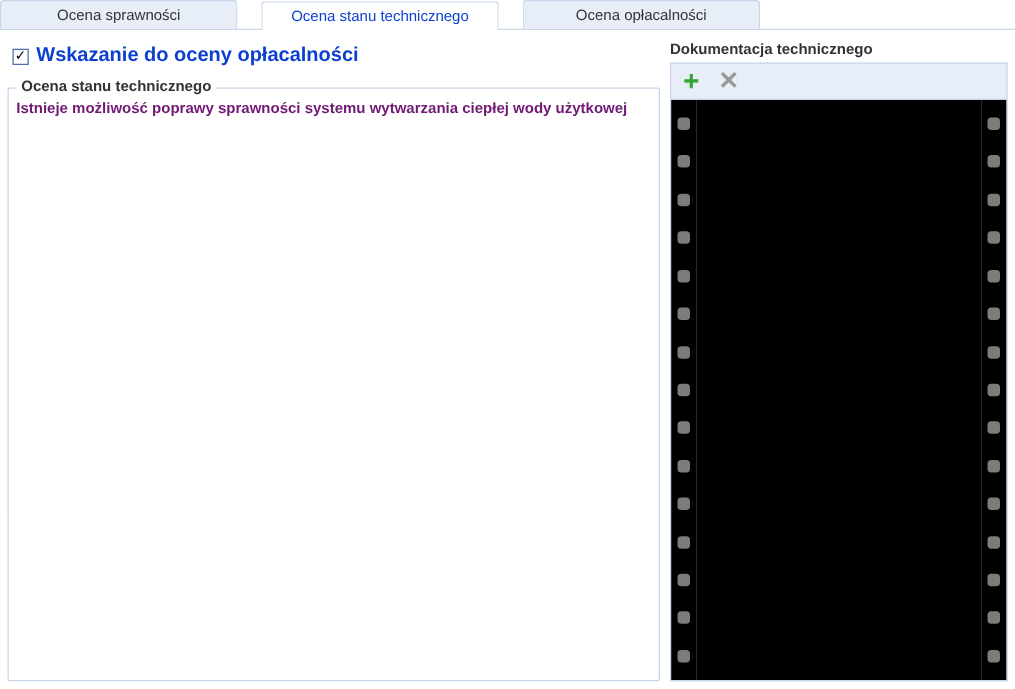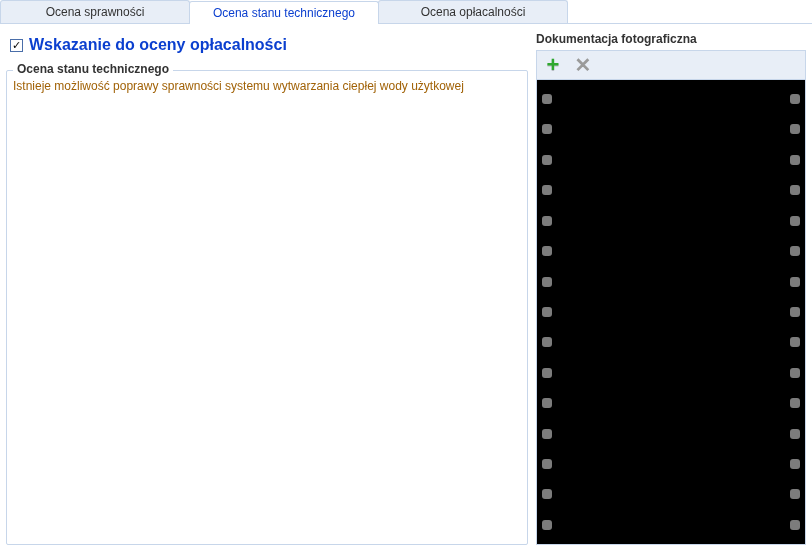--- a/index.html
+++ b/index.html
@@ -1,20 +1,20 @@
 <!DOCTYPE html>
 <html><head>
   <meta charset="utf-8">
   <style>
     * { box-sizing: border-box; margin: 0; padding: 0; }
     html, body { width: 812px; height: 551px; font-family: Arial, Helvetica, sans-serif; font-size: 12px; background: #ffffff; }
     .root { width: 100%; height: 100%; display: flex; flex-direction: column; }
 
     
-    .tab-bar { display: flex; align-items: stretch; height: 24px; border-bottom: 1px solid #c7d6ea; }
+    .tab-bar { display: flex; align-items: stretch; height: 24px; border-bottom: 1px solid #c7d6ea; gap: 20px; }
     .tab {
       display: flex; align-items: center; justify-content: center;
       height: 100%; padding: 0 8px;
       border: 1px solid #c7d6ea; border-bottom: none;
       background: #e8eef7;
       font-size: 12px; color: #333;
       cursor: pointer;
       user-select: none;
       min-width: 190px;
       border-radius: 3px 3px 0 0;
@@ -58,22 +58,22 @@
       padding: 0 4px;
       font-size: 12px;
       font-weight: bold;
       color: #333;
     }
     .group-content {
       padding: 8px 6px 6px 6px;
       font-size: 12px;
     }
     .link-text {
-      color: #a16207;
-      font-weight: normal;
+      color: #701a75;
+      font-weight: bold;
     }
 
     .right-title {
       font-size: 12px;
       font-weight: bold;
       color: #333;
       padding: 4px 4px 4px 0;
     }
     .right-toolbar {
       display: flex;
@@ -129,21 +129,21 @@
       </div>
       <div class="group-box">
         <div class="group-title">Ocena stanu technicznego</div>
         <div class="group-content">
           <span class="link-text">Istnieje możliwość poprawy sprawności systemu wytwarzania ciepłej wody użytkowej</span>
         </div>
       </div>
     </div>
 
     <div class="right-pane">
-      <div class="right-title">Dokumentacja fotograficzna</div>
+      <div class="right-title">Dokumentacja technicznego</div>
       <div class="right-toolbar">
         <div class="icon-btn">
           <span class="plus-icon">+</span>
         </div>
         <div class="icon-btn">
           <span class="x-icon">✕</span>
         </div>
       </div>
       <div class="film-area">
         <div class="strip" id="strip-left">

